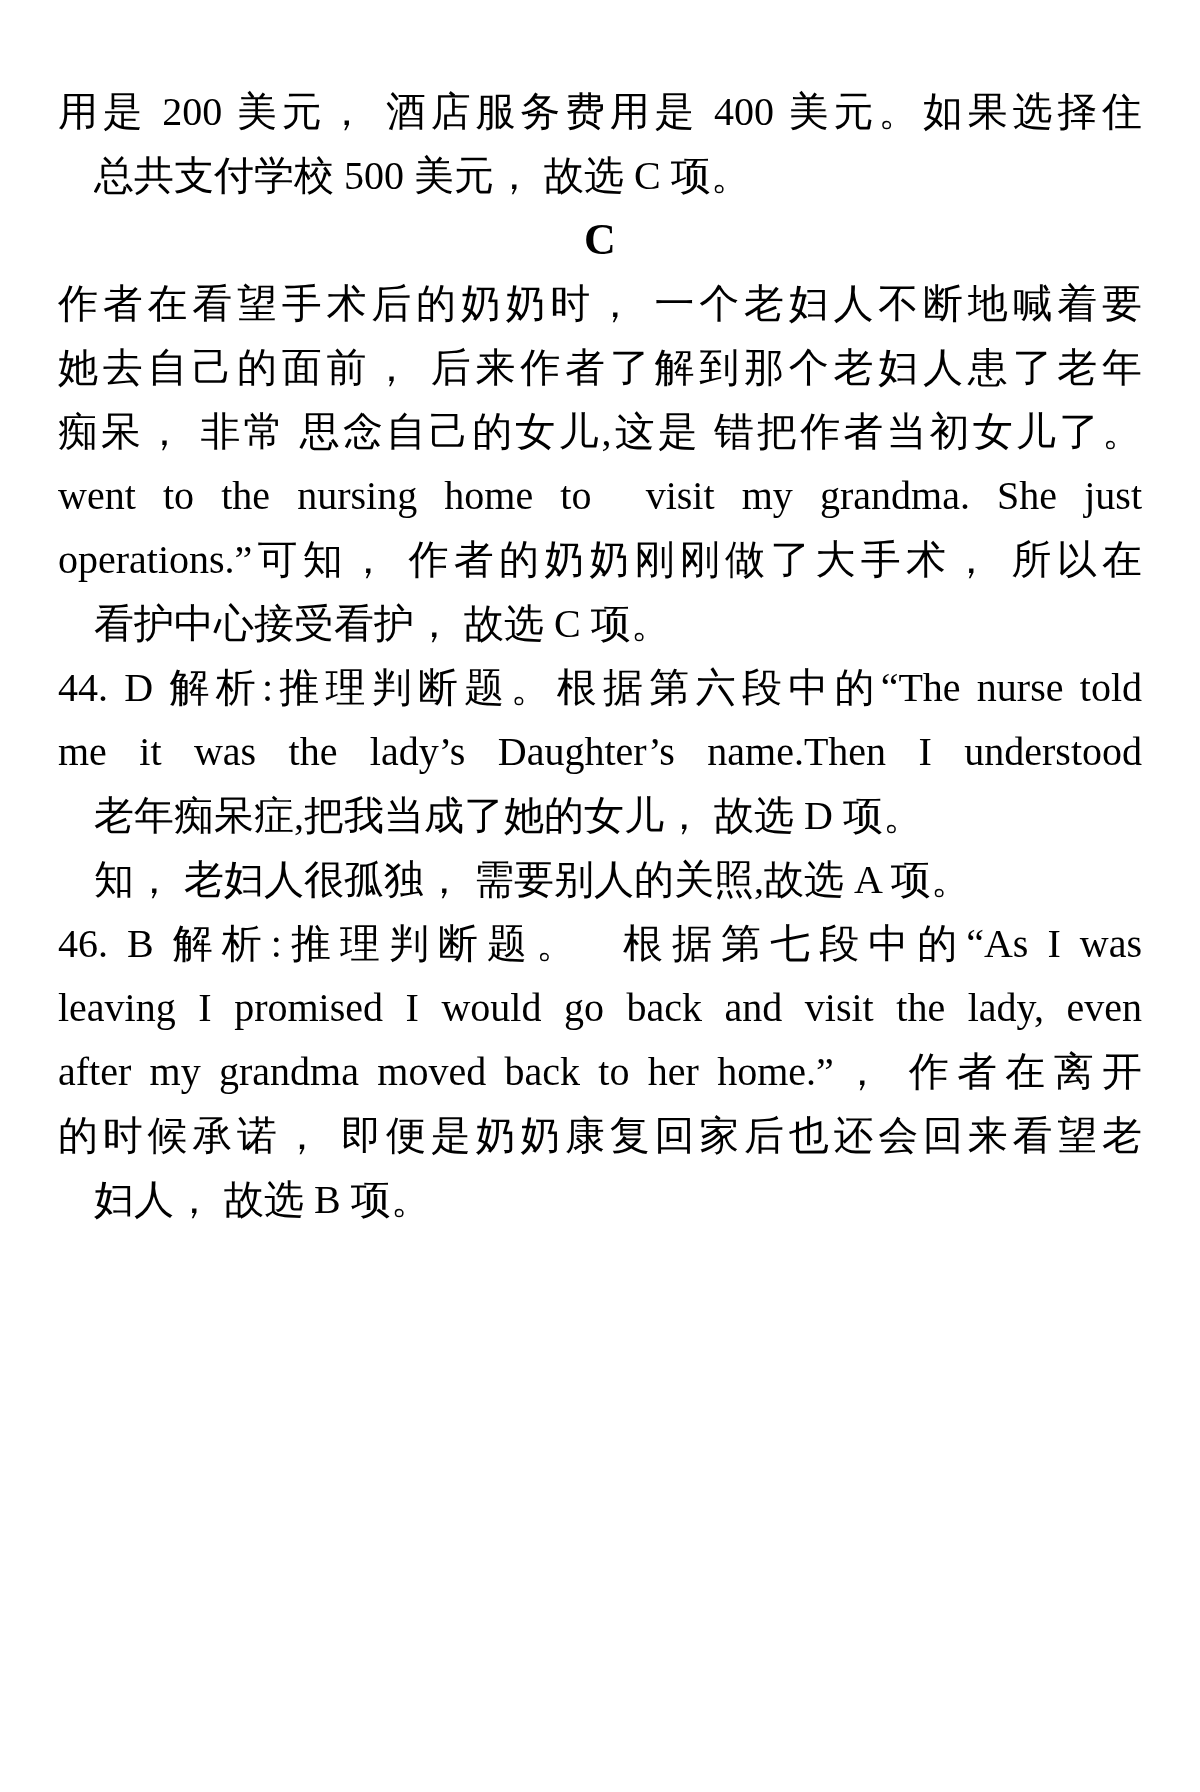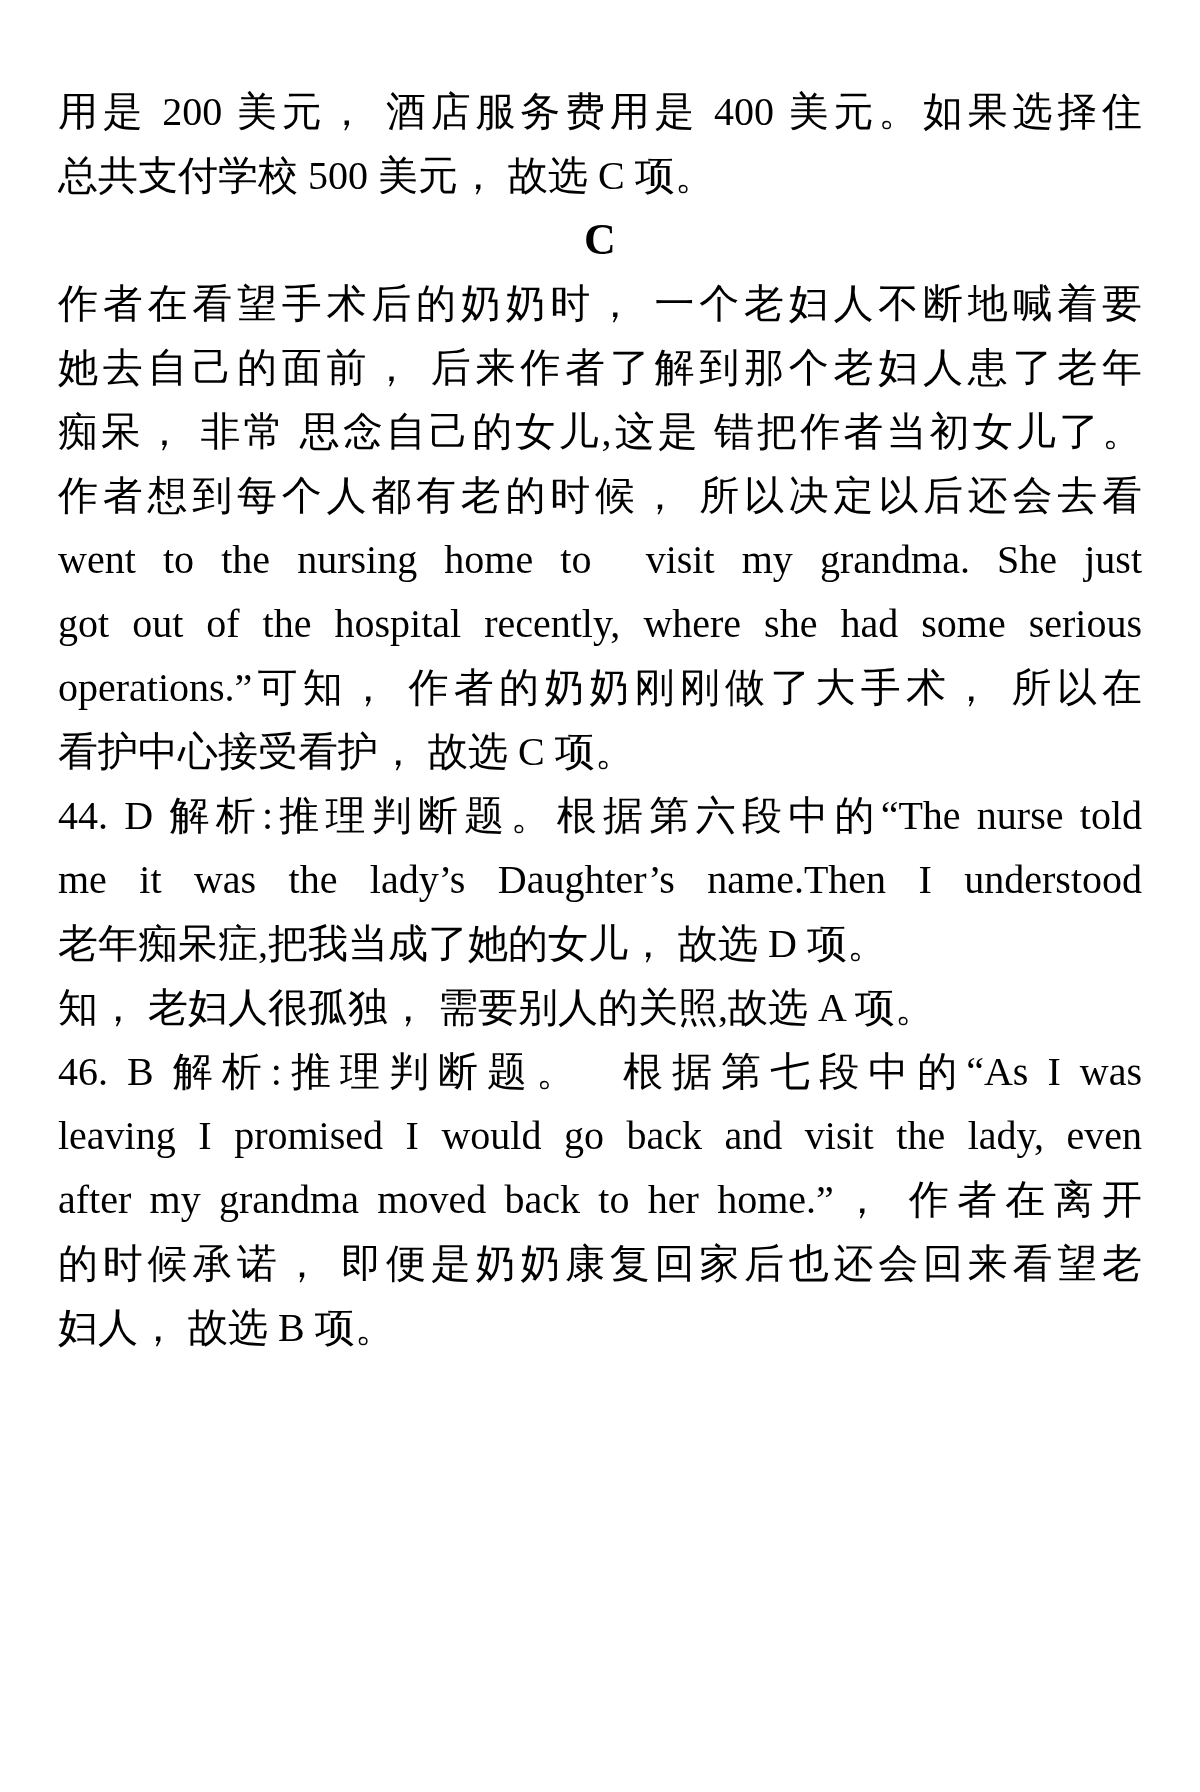--- a/index.html
+++ b/index.html
@@ -26,41 +26,40 @@
     white-space: pre-wrap;
   }
   .line.justify {
     text-align: justify;
     text-align-last: justify;
     text-justify: inter-character;
   }
   .line.left {
     text-align: center;
     text-align-last: left;
+    margin-left: 36px;
   }
   .line.heading {
     text-align: center;
     text-align-last: center;
     font-weight: bold;
     font-size: 44px;
   }
 </style>
 </head>
 <body>
 
 <main class="page">
   <div class="line justify">用是 200 美元， 酒店服务费用是 400 美元。如果选择住</div>
   <div class="line left">总共支付学校 500 美元， 故选 C 项。</div>
   <div class="line heading">C</div>
   <div class="line justify">作者在看望手术后的奶奶时， 一个老妇人不断地喊着要</div>
   <div class="line justify">她去自己的面前， 后来作者了解到那个老妇人患了老年</div>
   <div class="line justify">痴呆， 非常 思念自己的女儿,这是 错把作者当初女儿了。</div>
-  <div class="line justify">作者想到每个人都有老的时候， 所以决定以后还会去看</div>
   <div class="line justify">went to the nursing home to  visit my grandma. She just</div>
-  <div class="line justify">got out of the hospital recently, where she had some serious</div>
   <div class="line justify">operations.”可知， 作者的奶奶刚刚做了大手术， 所以在</div>
   <div class="line left">看护中心接受看护， 故选 C 项。</div>
   <div class="line justify">44. D 解析:推理判断题。根据第六段中的“The nurse told</div>
   <div class="line justify">me it was the lady’s Daughter’s name.Then I understood</div>
   <div class="line left">老年痴呆症,把我当成了她的女儿， 故选 D 项。</div>
   <div class="line left">知， 老妇人很孤独， 需要别人的关照,故选 A 项。</div>
   <div class="line justify">46. B 解析:推理判断题。  根据第七段中的“As I was</div>
   <div class="line justify">leaving I promised I would go back and visit the lady, even</div>
   <div class="line justify">after my grandma moved back to her home.”， 作者在离开</div>
   <div class="line justify">的时候承诺， 即便是奶奶康复回家后也还会回来看望老</div>

